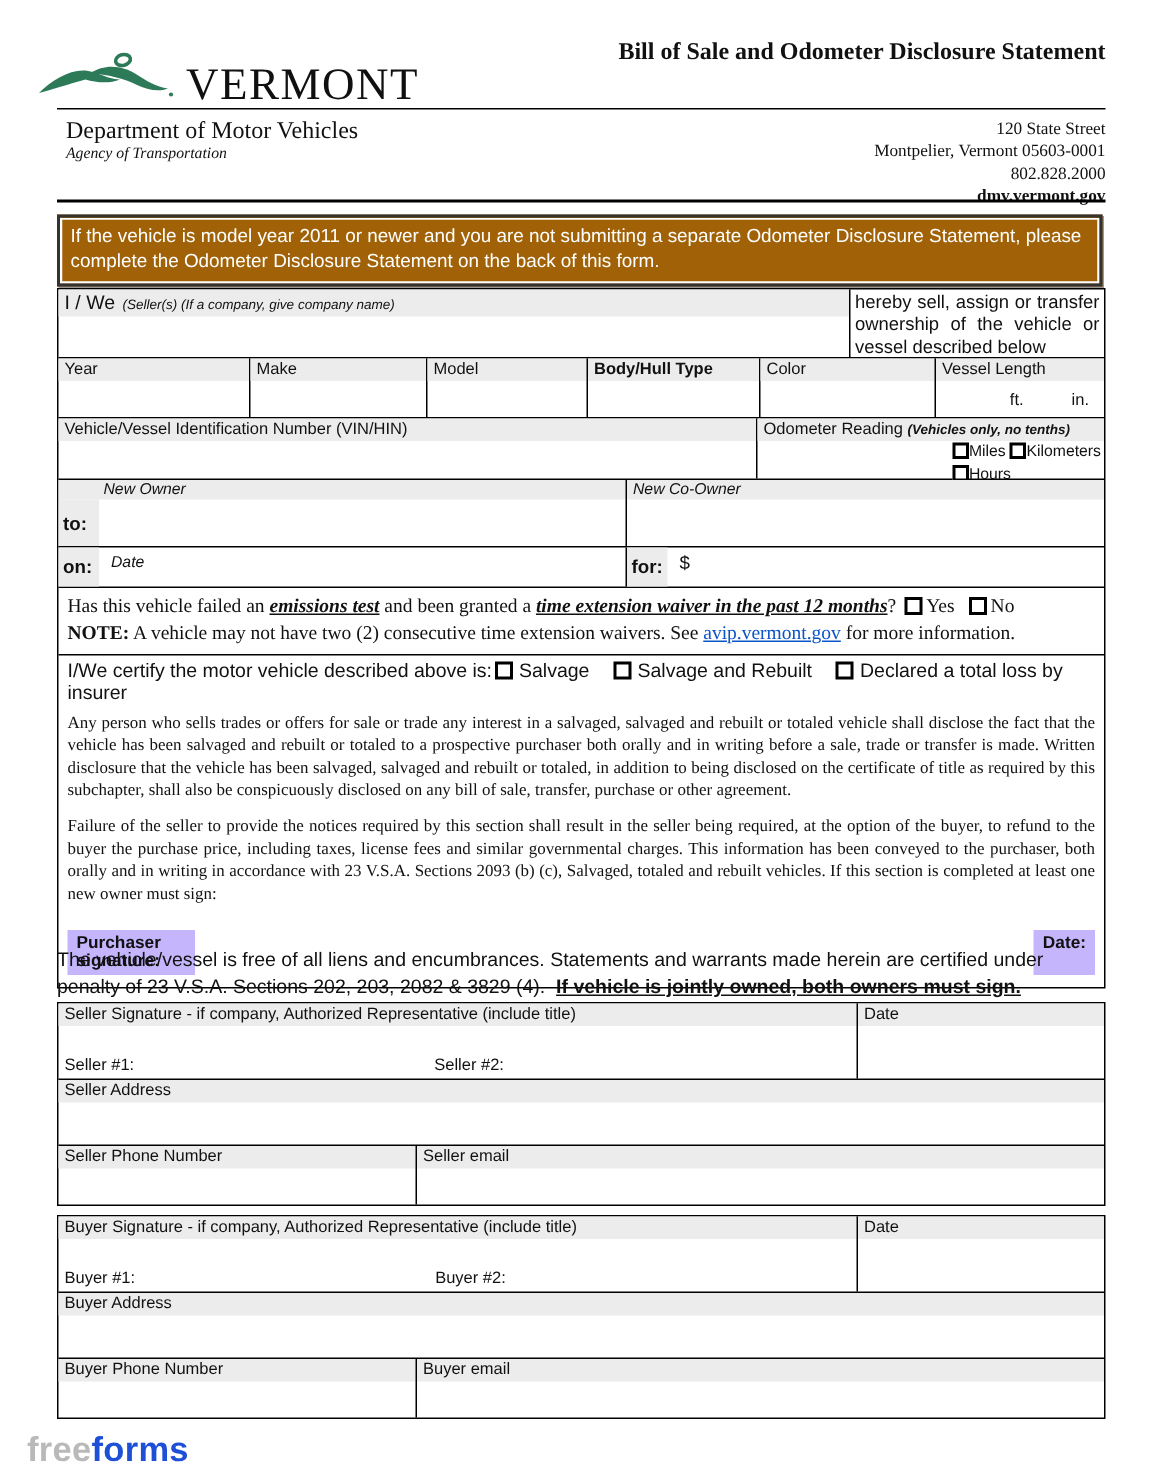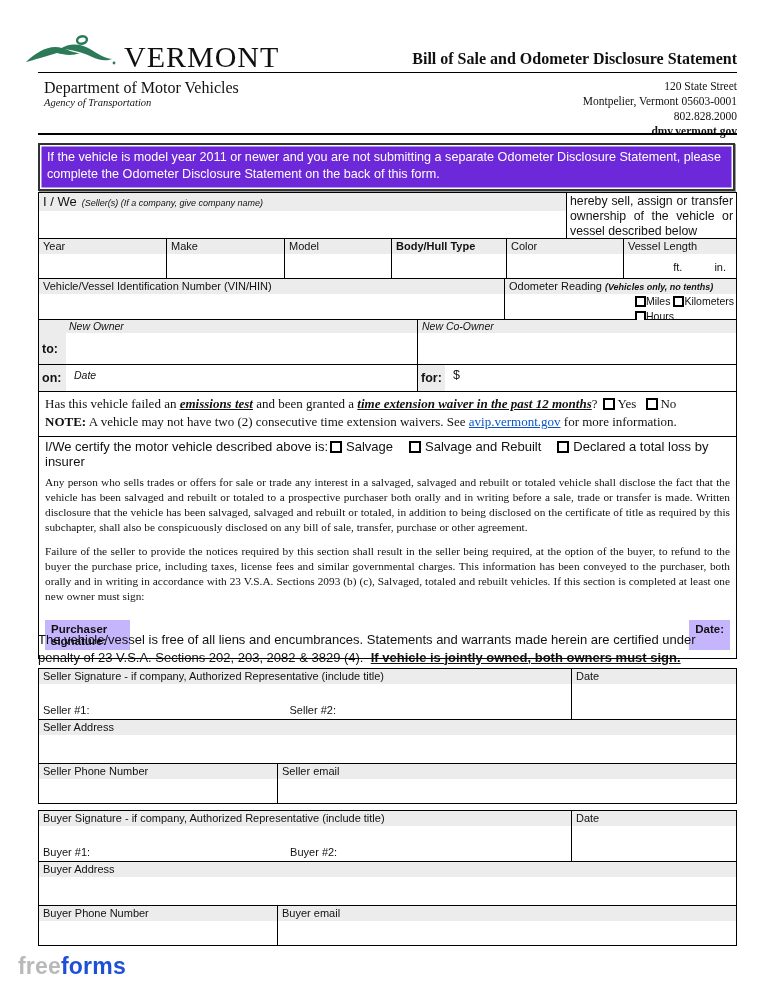--- a/index.html
+++ b/index.html
@@ -1,35 +1,35 @@
 <!DOCTYPE html>
 <html><head>
 <meta charset="utf-8">
 <style>
   * { margin:0; padding:0; box-sizing:border-box; }
   html,body { background:#fff; }
   body { width:768px; height:989px; position:relative; font-family:"Liberation Sans", sans-serif; color:#111; }
   .page { position:absolute; inset:0; }
 
   
-  .hdr { position:absolute; left:24px; right:31px; top:26px; height:44px; display:flex; justify-content:space-between; align-items:flex-end; }
+  .hdr { position:absolute; left:24px; right:31px; top:26px; height:44px; display:flex; justify-content:space-between; }
   .logo { display:flex; align-items:flex-end; gap:2px; }
   .logo svg { display:block; }
   .logo-text { font-family:"Liberation Serif", serif; font-size:30px; letter-spacing:1px; color:#101010; line-height:0.9; }
   .doc-title { font-family:"Liberation Serif", serif; font-weight:bold; font-size:16px; padding-bottom:2px; }
   .rule-thin { position:absolute; left:38px; right:31px; top:72px; border-top:1.6px solid #000; }
   .subhdr { position:absolute; left:44px; right:31px; top:79px; display:flex; justify-content:space-between; font-family:"Liberation Serif", serif; font-size:11.5px; }
   .dept div:first-child { font-size:16px; }
   .dept .agency { font-style:italic; font-size:10.5px; }
   .addr { text-align:right; line-height:1.3; }
   .addr .web { font-weight:bold; }
   .rule-thick { position:absolute; left:38px; right:31px; top:133px; border-top:2.2px solid #000; }
 
   
-  .notice { position:absolute; left:38px; right:33px; top:143px; background:#6d28d9; color:#fff;
+  .notice { position:absolute; left:38px; right:33px; top:143px; background:#a16207; color:#fff;
     border:2.5px solid #333; box-shadow:inset 0 0 0 1.5px #fff, 1px 1px 0 #999; padding:4px 7px 6px;
     font-size:12.6px; line-height:1.35; }
 
   
   .main { position:absolute; left:38px; right:31px; top:192px; border:1.8px solid #000; }
   .mrow { display:flex; border-top:1.2px solid #000; }
   .mrow:first-child { border-top:none; }
   .cell { position:relative; }
   .cell + .cell { border-left:1.2px solid #000; }
   .band { background:#ececec; font-size:11px; padding:1px 4px 2px; white-space:nowrap; }

